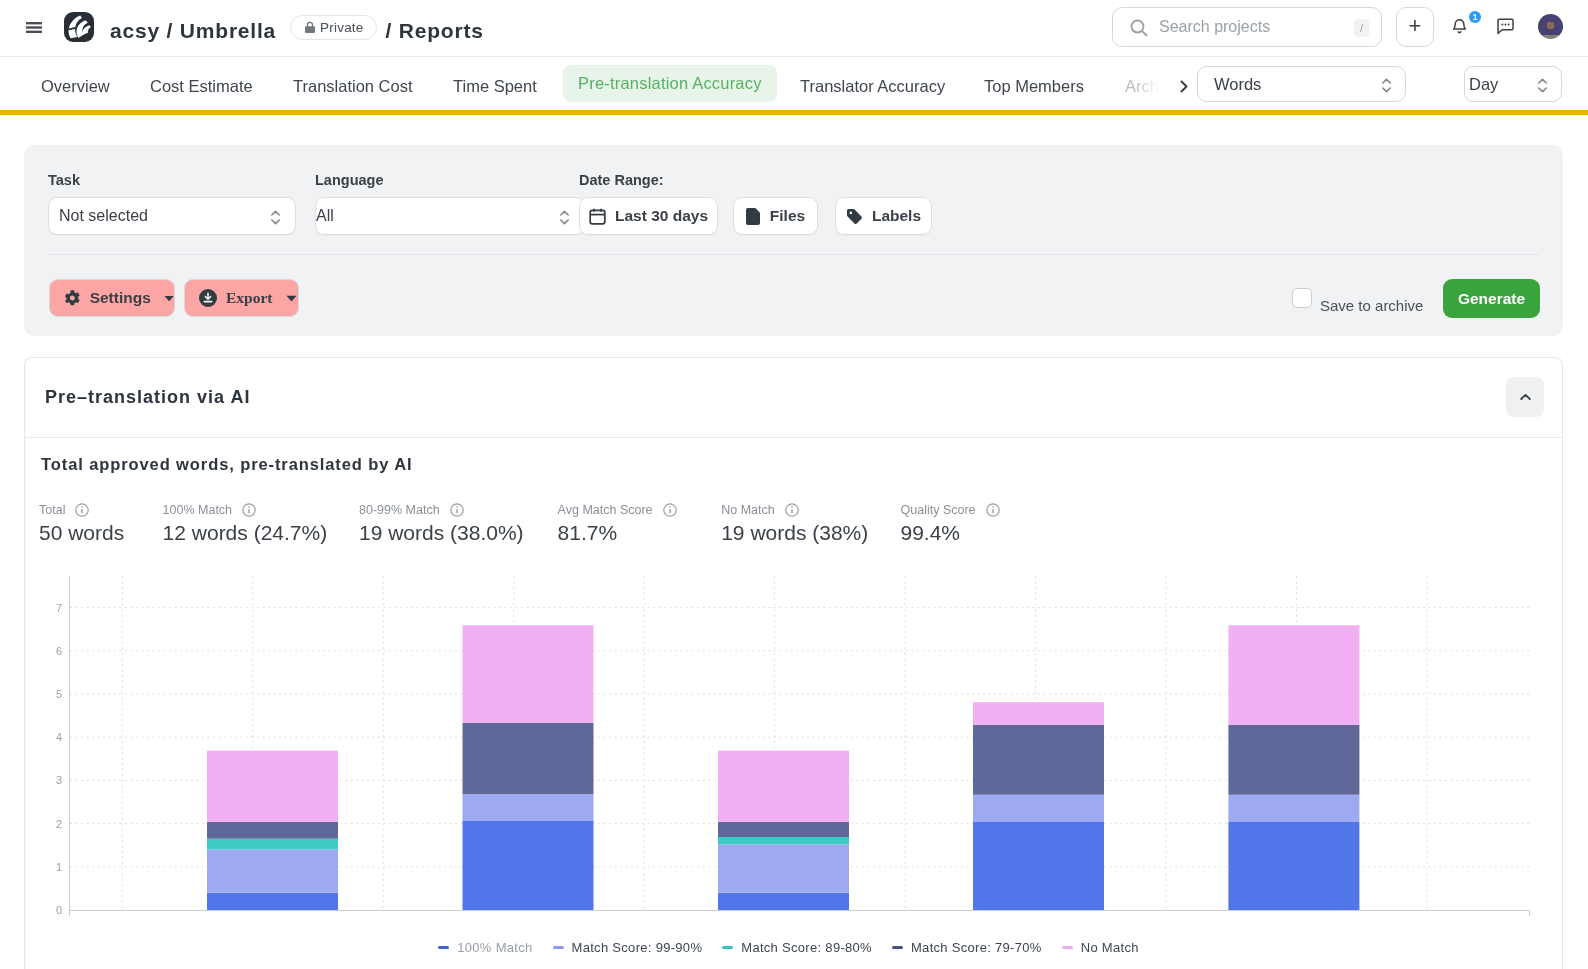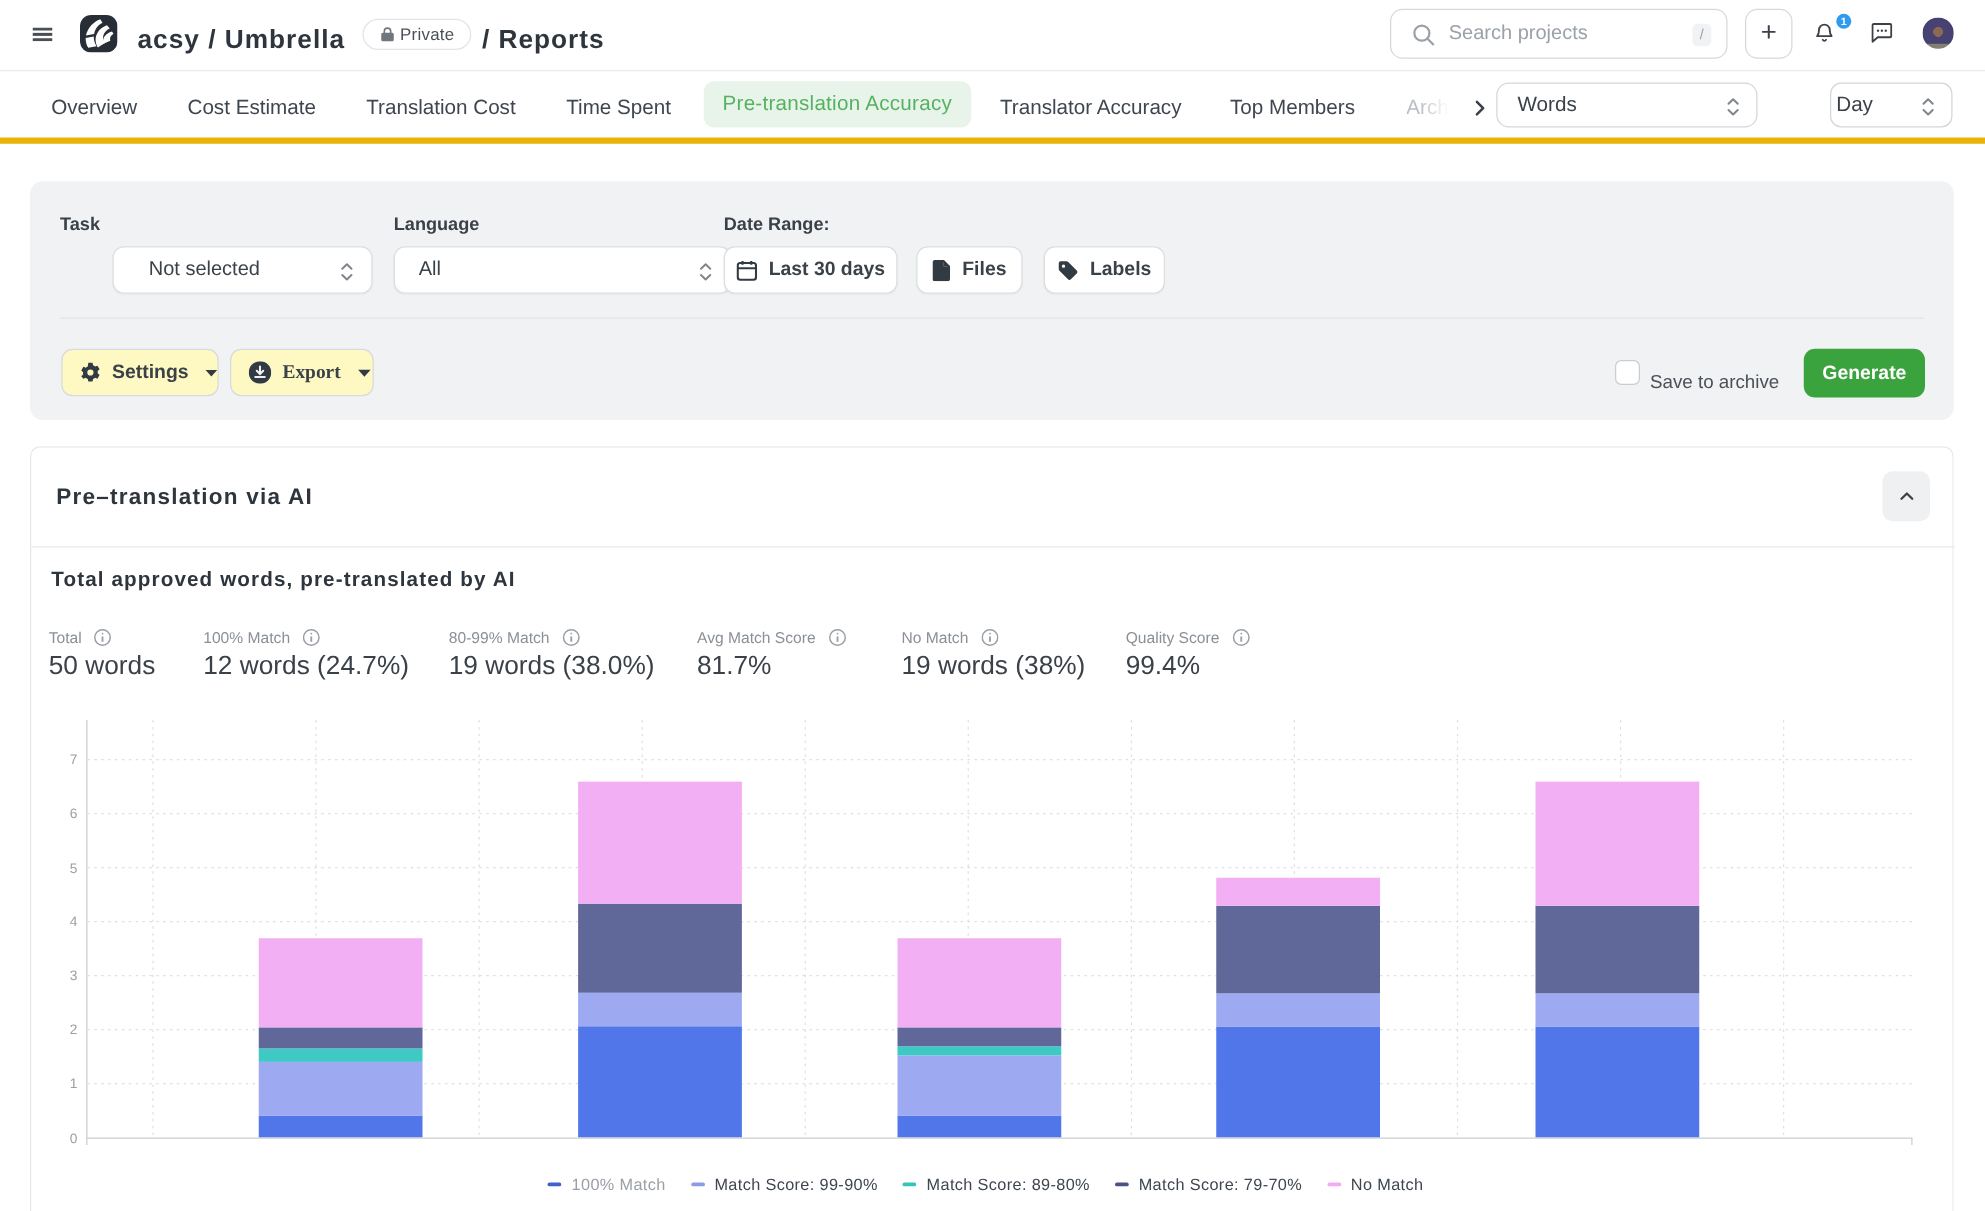--- a/index.html
+++ b/index.html
@@ -36,21 +36,21 @@
 .selbox { position:absolute; border:1px solid #d3d6da; border-radius:9px; background:#fff; height:36px; top:8px;
   font-size:16.5px; color:#3a4148; display:flex; align-items:center; }
 
 #fcard { position:absolute; left:24px; top:145px; width:1539px; height:191px; background:#f1f2f4; border-radius:10px; }
 .flabel { position:absolute; top:27px; font-size:14.5px; font-weight:700; color:#3a4148; }
 .fselect, .fbtn { position:absolute; top:52px; height:38px; background:#fff; border:1px solid #dcdfe2;
   border-radius:9px; box-shadow:0 1px 1px rgba(0,0,0,0.03); font-size:16px; color:#3a4148;
   display:flex; align-items:center; }
 .fbtn { font-weight:700; font-size:15.5px; gap:9px; justify-content:center; }
 #fdivider { position:absolute; left:24px; top:109px; width:1491px; height:1px; background:#e2e4e7; }
-.gbtn { position:absolute; top:134px; height:38px; background:#fef9c3; border:1px solid #d7dade;
+.gbtn { position:absolute; top:134px; height:38px; background:#fca5a5; border:1px solid #d7dade;
   border-radius:9px; font-size:15.5px; font-weight:700; color:#3a4148; display:flex; align-items:center; gap:9px; }
 #checkbox { position:absolute; left:1268px; top:143px; width:20px; height:20px; background:#fff;
   border:1px solid #c9cdd1; border-radius:5px; }
 #savelabel { position:absolute; left:1296px; top:152px; font-size:15px; color:#4a5056; }
 #generate { position:absolute; left:1419px; top:134px; width:97px; height:39px; background:#3ba33e;
   border-radius:9px; color:#fff; font-size:15.5px; font-weight:700; text-align:center; line-height:39px; }
 
 #mcard { position:absolute; left:24px; top:357px; width:1539px; height:612px; background:#fff;
   border:1px solid #e5e7e9; border-bottom:none; border-radius:8px 8px 0 0; }
 #mtitle { position:absolute; left:20px; top:29px; font-size:18px; letter-spacing:1px; font-weight:700; color:#2e353d; }
@@ -139,27 +139,27 @@
         <path d="M1.8 5 5.5 1.4 9.2 5"></path>
         <path d="M1.8 10 5.5 13.6 9.2 10"></path>
       </svg>
   </div>
 </div>
 
 <div id="fcard">
   <div class="flabel" style="left:24px">Task</div>
   <div class="flabel" style="left:291px">Language</div>
   <div class="flabel" style="left:555px">Date Range:</div>
-  <div class="fselect" style="left:24px; width:208px; padding-left:28px;margin-left:42px;">Not selected
+  <div class="fselect" style="left:24px; width:248px; padding-left:10px;">Not selected
     <svg class="abs" style="right:14px;top:12px" width="11" height="15" viewBox="0 0 11 15" fill="none" stroke="#80868c" stroke-width="1.6" stroke-linecap="round" stroke-linejoin="round">
         <path d="M1.8 5 5.5 1.4 9.2 5"></path>
         <path d="M1.8 10 5.5 13.6 9.2 10"></path>
       </svg>
   </div>
-  <div class="fselect" style="left:291px; width:270px; padding-left:19px;">All
+  <div class="fselect" style="left:291px; width:270px; ">All
     <svg class="abs" style="right:14px;top:12px" width="11" height="15" viewBox="0 0 11 15" fill="none" stroke="#80868c" stroke-width="1.6" stroke-linecap="round" stroke-linejoin="round">
         <path d="M1.8 5 5.5 1.4 9.2 5"></path>
         <path d="M1.8 10 5.5 13.6 9.2 10"></path>
       </svg>
   </div>
   <div class="fbtn" style="left:555px; width:139px;">
     <svg width="17" height="17" viewBox="0 0 17 17" fill="none" stroke="#323a42" stroke-width="1.7">
       <rect x="1.2" y="2.4" width="14.6" height="13.4" rx="2"></rect>
       <line x1="1.2" y1="6.6" x2="15.8" y2="6.6"></line>
       <line x1="5" y1="0.8" x2="5" y2="3.8"></line>

